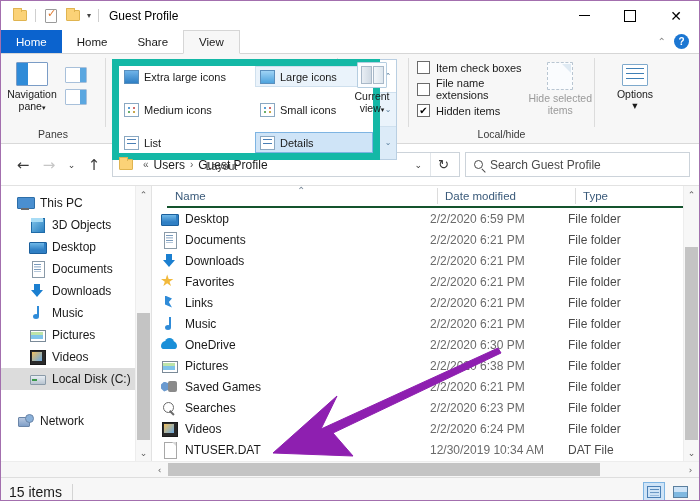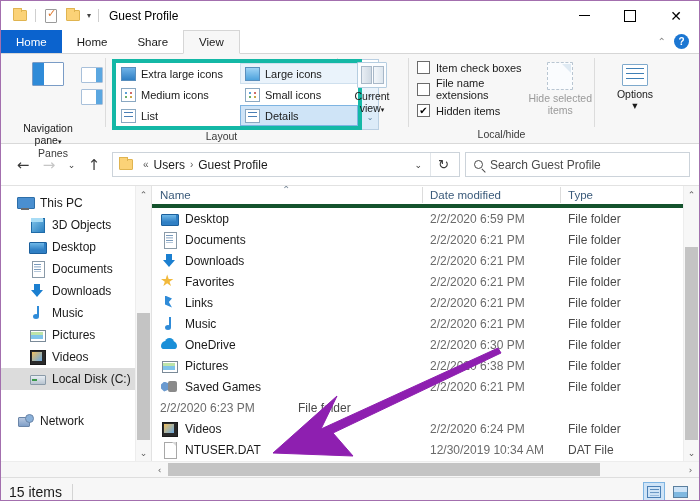--- a/index.html
+++ b/index.html
@@ -99,21 +99,21 @@
   .rgroup-label {
     font-size: 10.5px; color: #3a3a3a; text-align: center;
     padding-bottom: 2px; height: 15px;
   }
   .rdivider { width: 1px; background: #dcdcdc; margin: 4px 0 16px 0; }
 
   
   .panes-group { width: 104px; }
   .navpane-btn {
     width: 62px; display: flex; flex-direction: column; align-items: center;
-    padding-top: 3px; margin-left: 16px; gap: 34px;
+    padding-top: 3px; margin-left: 0;
   }
   .navpane-icon {
     width: 32px; height: 24px; border: 1px solid #7a9cc6; background: #fff;
     display: flex; border-radius: 1px;
   }
   .navpane-icon i { display: block; width: 11px; background: #2f8bd8; }
   .navpane-text {
     font-size: 10.5px; color: #1a1a1a; text-align: center; line-height: 11.5px;
     margin-top: 3px;
   }
@@ -126,21 +126,21 @@
   .pane-small i { display: block; width: 6px; background: #5ba7e0; }
   .pane-small u { display: block; flex: 1; background: #fff; }
 
   
   .layout-group { width: 231px; }
   .gallery {
     display: flex; margin-left: 6px;
   }
   .gal-grid {
     display: grid; grid-template-columns: 124px 118px; grid-auto-rows: 21px;
-    border: 4px solid #14b8a6; background: #fff;
+    border: 7px solid #14b8a6; background: #fff; gap: 12px;
   }
   .gal-item {
     display: flex; align-items: center; gap: 5px; padding-left: 4px;
     font-size: 11px; color: #1a1a1a; border: 1px solid transparent;
   }
   .gal-item.sel { background: #cfe4f7; border: 1px solid #7eb4e2; }
   .gal-item.lrg { background: #eaf3fb; border: 1px solid #cfe0ee; }
   .gico { width: 15px; height: 14px; flex: none; position: relative; }
   .gico.xlarge { background: linear-gradient(#6fb3e8,#2f7fc4); border: 1px solid #5a8fbd; }
   .gico.large { background: linear-gradient(#9fd3f5,#4ea3dd); border: 1px solid #5a8fbd; }
@@ -370,21 +370,21 @@
   }
   #sb-scroll .sb-thumb { top: 110px; bottom: 4px; }
 
   
   #splitter { width: 1px; background: #e2e2e2; }
 
   
   #filepane { flex: 1; position: relative; background: #fff; overflow: hidden; }
   #colheader {
     height: 22px; display: flex; align-items: center;
-    border-bottom: 4px solid #14532d; position: relative;
+    border-bottom: 2px solid #14532d; position: relative; margin-left: 15px;
   }
   .col {
     font-size: 11.5px; color: #3a5a7a; height: 22px; display: flex;
     align-items: center; padding-left: 8px; position: relative;
   }
   .col + .col::before {
     content: ""; position: absolute; left: 0; top: 3px; bottom: 3px;
     width: 1px; background: #dcdcdc;
   }
   .col.name { width: 270px; }
@@ -773,20 +773,24 @@
         </div>
         <div class="frow">
           <span class="fname">
               <span class="nico saved"></span>
               <span>Saved Games</span>
             </span>
           <span class="fdate">2/2/2020 6:21 PM</span>
           <span class="ftype">File folder</span>
         </div>
         <div class="frow">
+          <span class="fname">
+              <span class="nico search"></span>
+              <span>Searches</span>
+            </span>
           <span class="fdate">2/2/2020 6:23 PM</span>
           <span class="ftype">File folder</span>
         </div>
         <div class="frow">
           <span class="fname">
               <span class="nico vid"></span>
               <span>Videos</span>
             </span>
           <span class="fdate">2/2/2020 6:24 PM</span>
           <span class="ftype">File folder</span>

